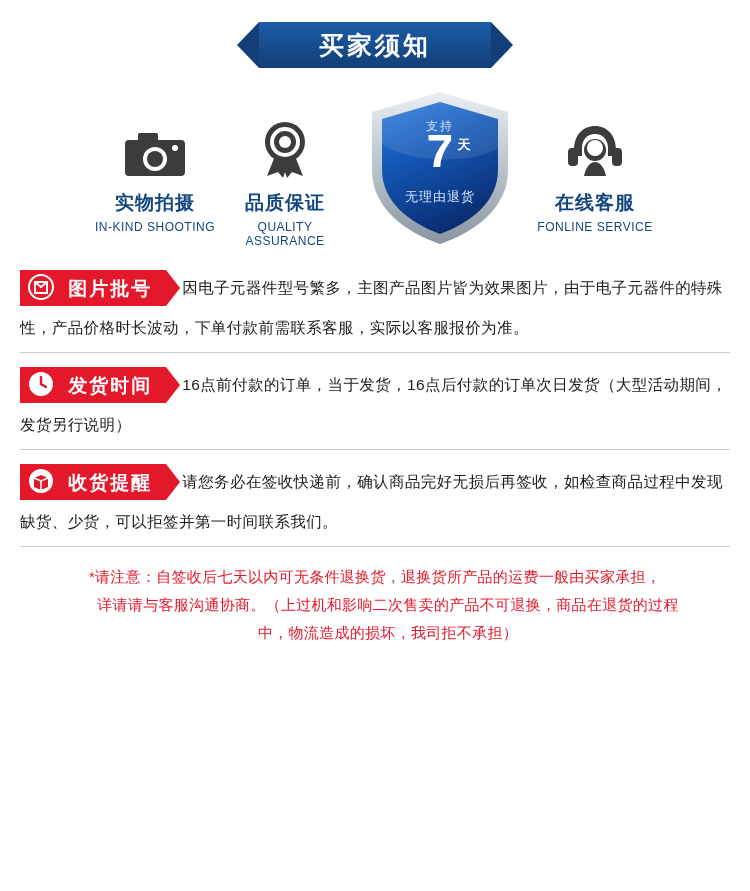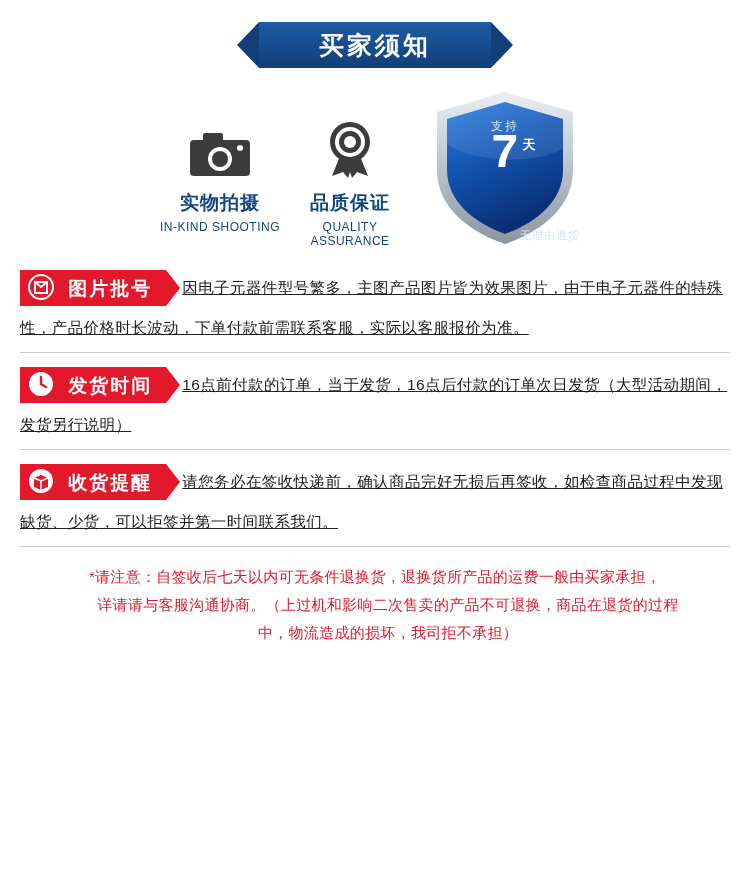--- a/index.html
+++ b/index.html
@@ -137,31 +137,29 @@
     color: #ffffff;
     font-size: 13px;
     font-weight: bold;
     transform: translateX(24px);
   }
   .shield-text-bottom {
     position: absolute;
     top: 100px;
     left: 0;
     right: 0;
-    text-align: right;
+    text-align: center;
     color: #cfe4ff;
-    font-size: 11px;
+    font-size: 13px;
     letter-spacing: 1px;
-    margin-top: 40px;
   }
 
   
   .notices {
     margin: 10px 20px 0 20px;
-    text-decoration: underline;
   }
   .notice {
     position: relative;
     padding-bottom: 4px;
     border-bottom: 1px solid #cccccc;
     margin-bottom: 12px;
   }
   .notice-body {
     font-size: 15.5px;
     line-height: 40px;
@@ -281,20 +279,34 @@
         <path d="M75 14 L133 31 L133 60 C110 76 45 76 17 56 L17 31 Z" fill="#ffffff" opacity="0.10"></path>
       </svg>
       <div class="shield-text-top">支持</div>
       <div class="shield-num">7</div>
       <div class="shield-days">天</div>
       <div class="shield-text-bottom">无理由退货</div>
     </div>
   </div>
 
 
+  <div class="feature">
+    <div class="feature-icon">
+      <svg width="62" height="56" viewBox="0 0 62 56">
+        <path d="M10 28 C10 13 19 4 31 4 C43 4 52 13 52 28 L52 34 L44 34 L44 26 C44 18 39 12 31 12 C23 12 18 18 18 26 L18 34 L10 34 Z" fill="#3c3c3c"></path>
+        <rect x="4" y="26" width="10" height="18" rx="4" fill="#3c3c3c"></rect>
+        <rect x="48" y="26" width="10" height="18" rx="4" fill="#3c3c3c"></rect>
+        <circle cx="31" cy="28" r="11" fill="#3c3c3c"></circle>
+        <circle cx="31" cy="26" r="8" fill="#ffffff"></circle>
+        <path d="M20 54 C22 44 27 40 31 40 C35 40 40 44 42 54 Z" fill="#3c3c3c"></path>
+      </svg>
+    </div>
+    <div class="feature-cn">在线客服</div>
+    <div class="feature-en">FONLINE SERVICE</div>
+  </div>
 
 </div>
 
 <div class="notices">
 
   <div class="notice">
     <div class="notice-body">
       <span class="tag">
         <span class="tag-icon">
           <svg width="26" height="26" viewBox="0 0 26 26">

